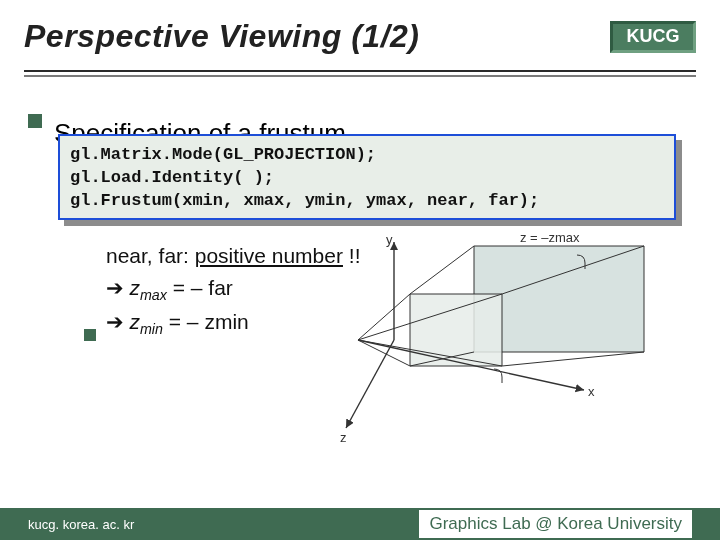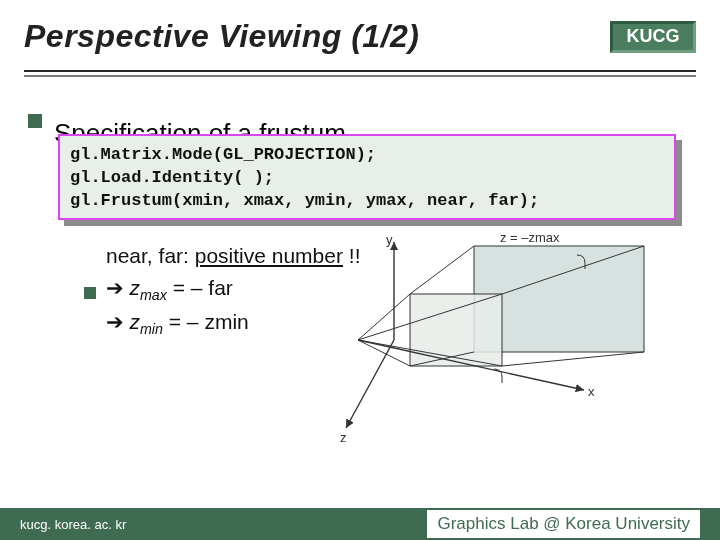--- a/index.html
+++ b/index.html
@@ -78,35 +78,35 @@
     height: 86px;
     background: #8c8c8c;
   }
   .code-box {
     position: absolute;
     top: 134px;
     left: 58px;
     width: 618px;
     height: 86px;
     background: #e8eee8;
-    border: 2px solid #d946ef;
+    border: 2px solid #1d4ed8;
     padding: 8px 10px;
     font-family: "Courier New", monospace;
     font-size: 17px;
     font-weight: bold;
     color: #111;
     line-height: 1.35;
     white-space: pre;
   }
   .sub-bullet-row {
     position: absolute;
     top: 240px;
     left: 84px;
     display: flex;
-    align-items: center;
+    align-items: flex-end;
     gap: 10px;
   }
   .sq-bullet-sm {
     width: 12px;
     height: 12px;
     background: #3f6b52;
     margin-top: 6px;
   }
   .sub-text {
     font-size: 21px;
@@ -130,21 +130,21 @@
   .footer-bar {
     position: absolute;
     left: 0;
     bottom: 0;
     width: 100%;
     height: 32px;
     background: #3f6b52;
     display: flex;
     align-items: center;
     justify-content: space-between;
-    padding: 0 20px;
+    padding: 0 28px;
   }
   .footer-left {
     color: #ffffff;
     font-size: 13px;
   }
   .footer-right {
     color: #3f6b52;
     background: #ffffff;
     font-size: 17px;
     padding: 4px 10px;
@@ -207,19 +207,19 @@
     <line x1="70" y1="108" x2="70" y2="10" stroke="#333" stroke-width="1.4" marker-end="url(#ah)"></line>
     <line x1="34" y1="108" x2="260" y2="158" stroke="#333" stroke-width="1.4" marker-end="url(#ah)"></line>
     <line x1="70" y1="108" x2="22" y2="196" stroke="#333" stroke-width="1.4" marker-end="url(#ah)"></line>
 
     <path d="M 253,23 q 8,0 8,8 l 0,6" fill="none" stroke="#333"></path>
     <path d="M 170,137 q 8,0 8,8 l 0,6" fill="none" stroke="#333"></path>
   </svg>
   <div style="position:absolute; left:62px; top:0px;">y</div>
   <div style="position:absolute; left:264px; top:152px;">x</div>
   <div style="position:absolute; left:16px; top:198px;">z</div>
-  <div style="position:absolute; left:176px; top:-2px;">z = –zmax</div>
+  <div style="position:absolute; left:196px; top:-2px;">z = –zmax</div>
 </div>
 
 <div class="footer-bar">
   <div class="footer-left">kucg. korea. ac. kr</div>
   <div class="footer-right">Graphics Lab @ Korea University</div>
 </div>
 
 </body></html>

